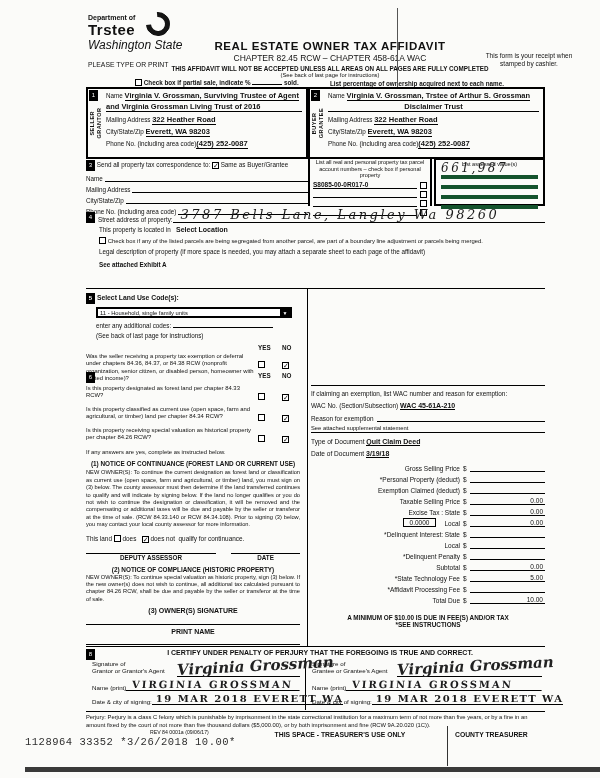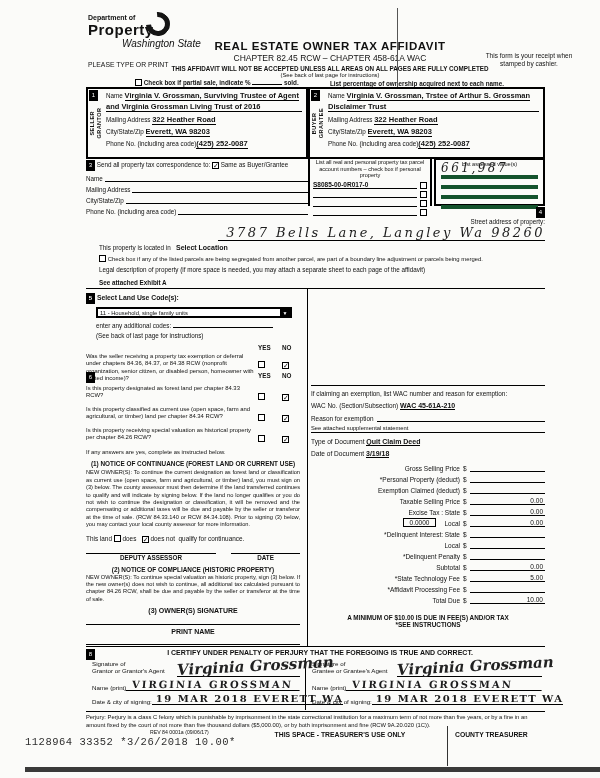--- a/index.html
+++ b/index.html
@@ -4,21 +4,21 @@
 <style>
   * { margin:0; padding:0; box-sizing:border-box; }
   html,body { width:600px; height:778px; }
   body { font-family:"Liberation Sans", sans-serif; background:#e9e9e6; color:#111; }
   .page { position:relative; width:600px; height:778px; background:#fbfbf9; overflow:hidden; }
   .abs { position:absolute; }
 
   
   .dept-line1 { font-size:7px; font-weight:bold; }
   .dept-line2 { font-size:15px; font-weight:bold; letter-spacing:.5px; }
-  .dept-line3 { font-size:10px; font-style:italic;margin-left:34px; }
+  .dept-line3 { font-size:12px; font-style:italic; }
   .logo-mark { width:24px; height:24px; border:5px solid #151515; border-radius:50%; border-left-color:transparent; transform:rotate(40deg); }
   .title { font-size:11.5px; font-weight:bold; letter-spacing:.6px; text-align:center; }
   .subtitle { font-size:8.5px; text-align:center; margin-top:1px; }
   .warning { font-size:6.3px; font-weight:bold; text-align:center; margin-top:2px; }
   .seeback { font-size:5.8px; text-align:center; }
   .tiny { font-size:6.3px; }
   .tinyb { font-size:6.3px; font-weight:bold; }
   .lbl { font-size:6.3px; }
   .receipt { font-size:6.5px; text-align:center; line-height:1.25; }
 
@@ -63,21 +63,21 @@
   .stamp { color:#3d3d3d; font-size:15px; letter-spacing:1px; line-height:1.25; transform:rotate(-1deg); font-family:"DejaVu Sans", sans-serif; }
   .mono { font-family:"Liberation Mono", monospace; }
 </style>
 </head>
 <body>
 
 <div class="page">
 
   <div class="abs" style="left:88px; top:14px;">
     <div class="dept-line1">Department of</div>
-    <div class="dept-line2">Property</div>
+    <div class="dept-line2">Trstee</div>
     <div class="dept-line3">Washington State</div>
   </div>
   <div class="abs logo-mark" style="left:146px; top:12px;"></div>
   <div class="abs tiny" style="left:88px; top:61px; font-size:6.8px;">PLEASE TYPE OR PRINT</div>
 
   <div class="abs" style="left:165px; top:40px; width:330px;">
     <div class="title">REAL ESTATE OWNER TAX AFFIDAVIT</div>
     <div class="subtitle">CHAPTER 82.45 RCW – CHAPTER 458-61A WAC</div>
     <div class="warning">THIS AFFIDAVIT WILL NOT BE ACCEPTED UNLESS ALL AREAS ON ALL PAGES ARE FULLY COMPLETED</div>
     <div class="seeback">(See back of last page for instructions)</div>
@@ -115,21 +115,21 @@
 
   <div class="abs box2" style="left:308px; top:87px; width:237px; height:72px;">
     <span class="numbox abs" style="left:1px; top:1px;">2</span>
     <div class="vlabel">
       <span>BUYER</span><br><span>GRANTEE</span>
     </div>
     <div style="margin-left:18px; padding:2px 4px 0 0;">
       <div style="font-size:6.3px;"><span>Name</span>
         <span class="fval">Virginia V. Grossman, Trstee of Arthur S. Grossman</span></div>
       <div style="margin-top:2px;">
-          <span class="fval" style="display:block;">Disclaimer Trust</span>
+          <span class="fval" style="display:block;text-align:center;">Disclaimer Trust</span>
         </div>
       <div style="font-size:6.3px; margin-top:3px;"><span>Mailing Address</span>
         <span class="fval" style="min-width:120px;">322 Heather Road</span></div>
       <div style="font-size:6.3px; margin-top:3px;"><span>City/State/Zip</span>
         <span class="fval" style="min-width:110px;">Everett, WA  98203</span></div>
       <div style="font-size:6.3px; margin-top:3px;"><span>Phone No. (including area code)</span><span class="fval">(425) 252-0087</span></div>
     </div>
   </div>
 
   <div class="abs" style="left:86px; top:160px; width:222px; height:45px;">
@@ -191,21 +191,21 @@
         <div class="arow">
           <span class="aval"></span>
         </div>
         <div class="arow">
           <span class="aval"></span>
         </div>
       </div>
   </div>
 
   <div class="abs" style="left:86px; top:207px; width:459px;">
-    <div style="display:flex; align-items:flex-end;flex-direction:column;">
+    <div style="display:flex; align-items:flex-end;">
       <span class="numbox">4</span>
       <span class="lbl" style="margin-left:3px; white-space:nowrap;">Street address of property:</span>
       <span class="hand" style="flex:1; border-bottom:1px solid #000; font-size:13px; padding-left:8px;">3787  Bells Lane, Langley Wa  98260</span>
     </div>
     <div style="font-size:6.3px; margin-top:3px; margin-left:13px;">
       <span>This property is located in</span>&nbsp;&nbsp;
       <span style="font-weight:bold; font-size:7px;">Select Location</span>
     </div>
     <div style="font-size:5.9px; margin-top:4px; margin-left:13px;">
       <span class="cb"></span>

